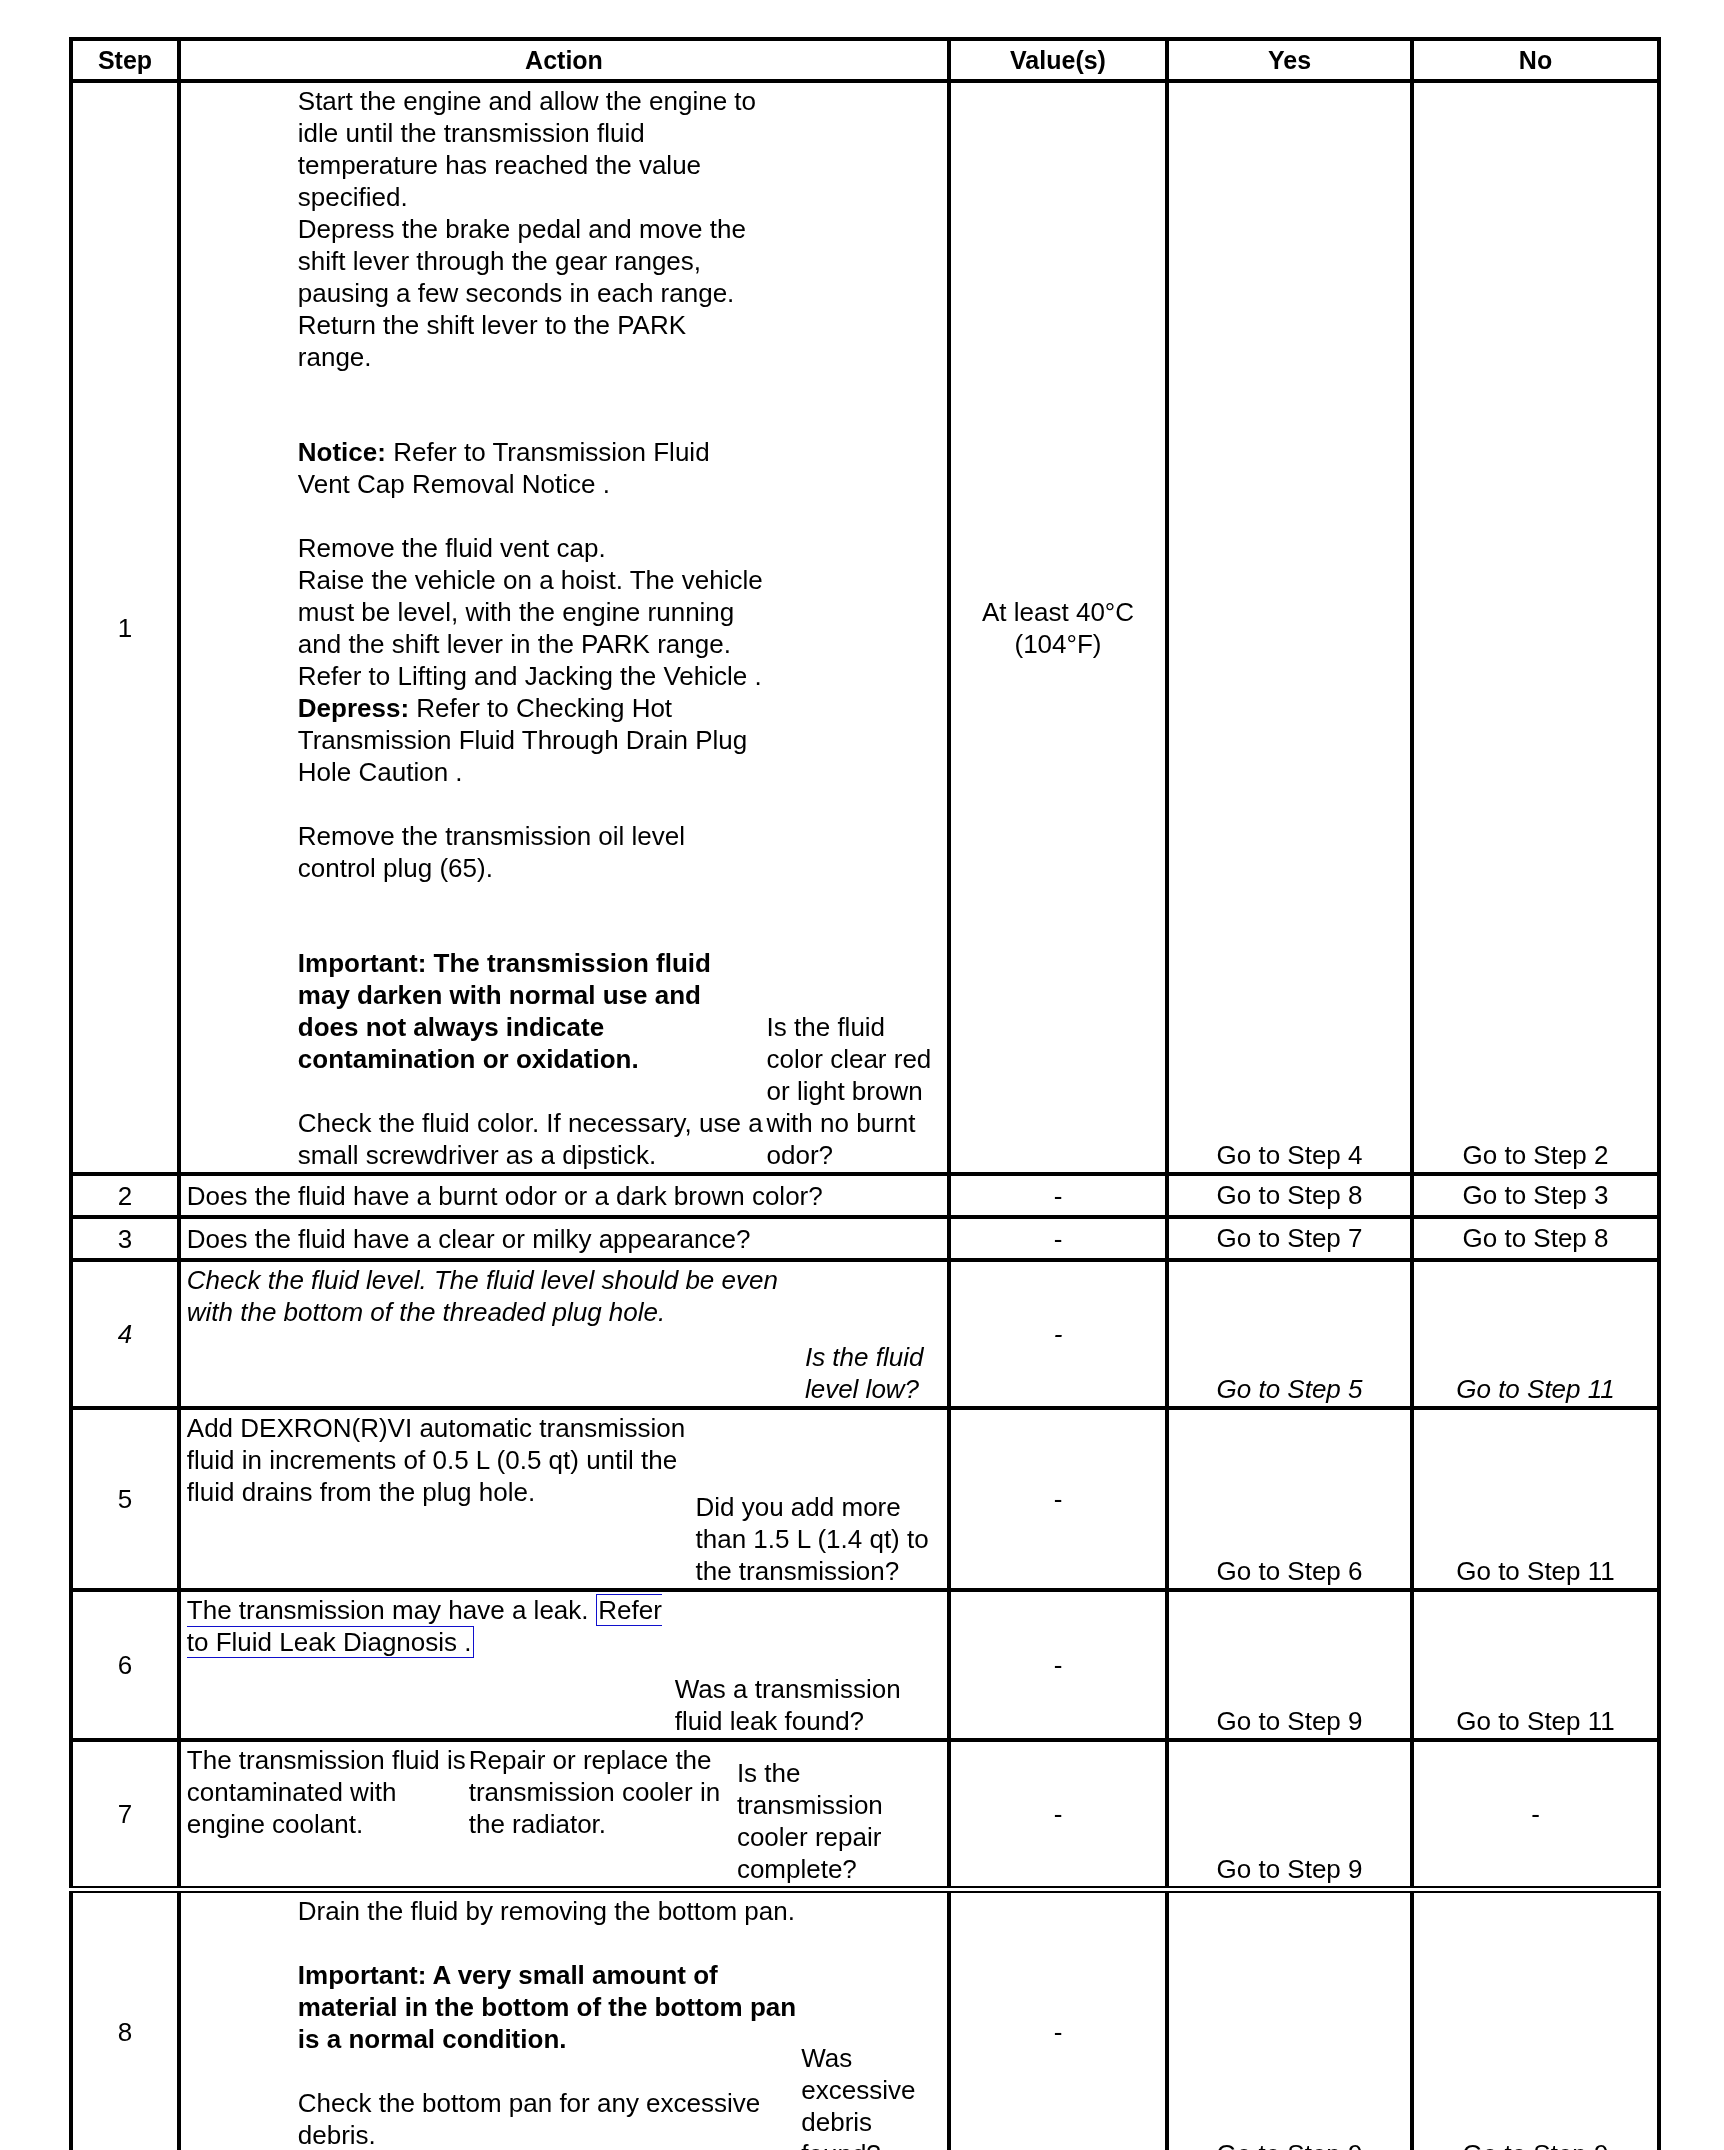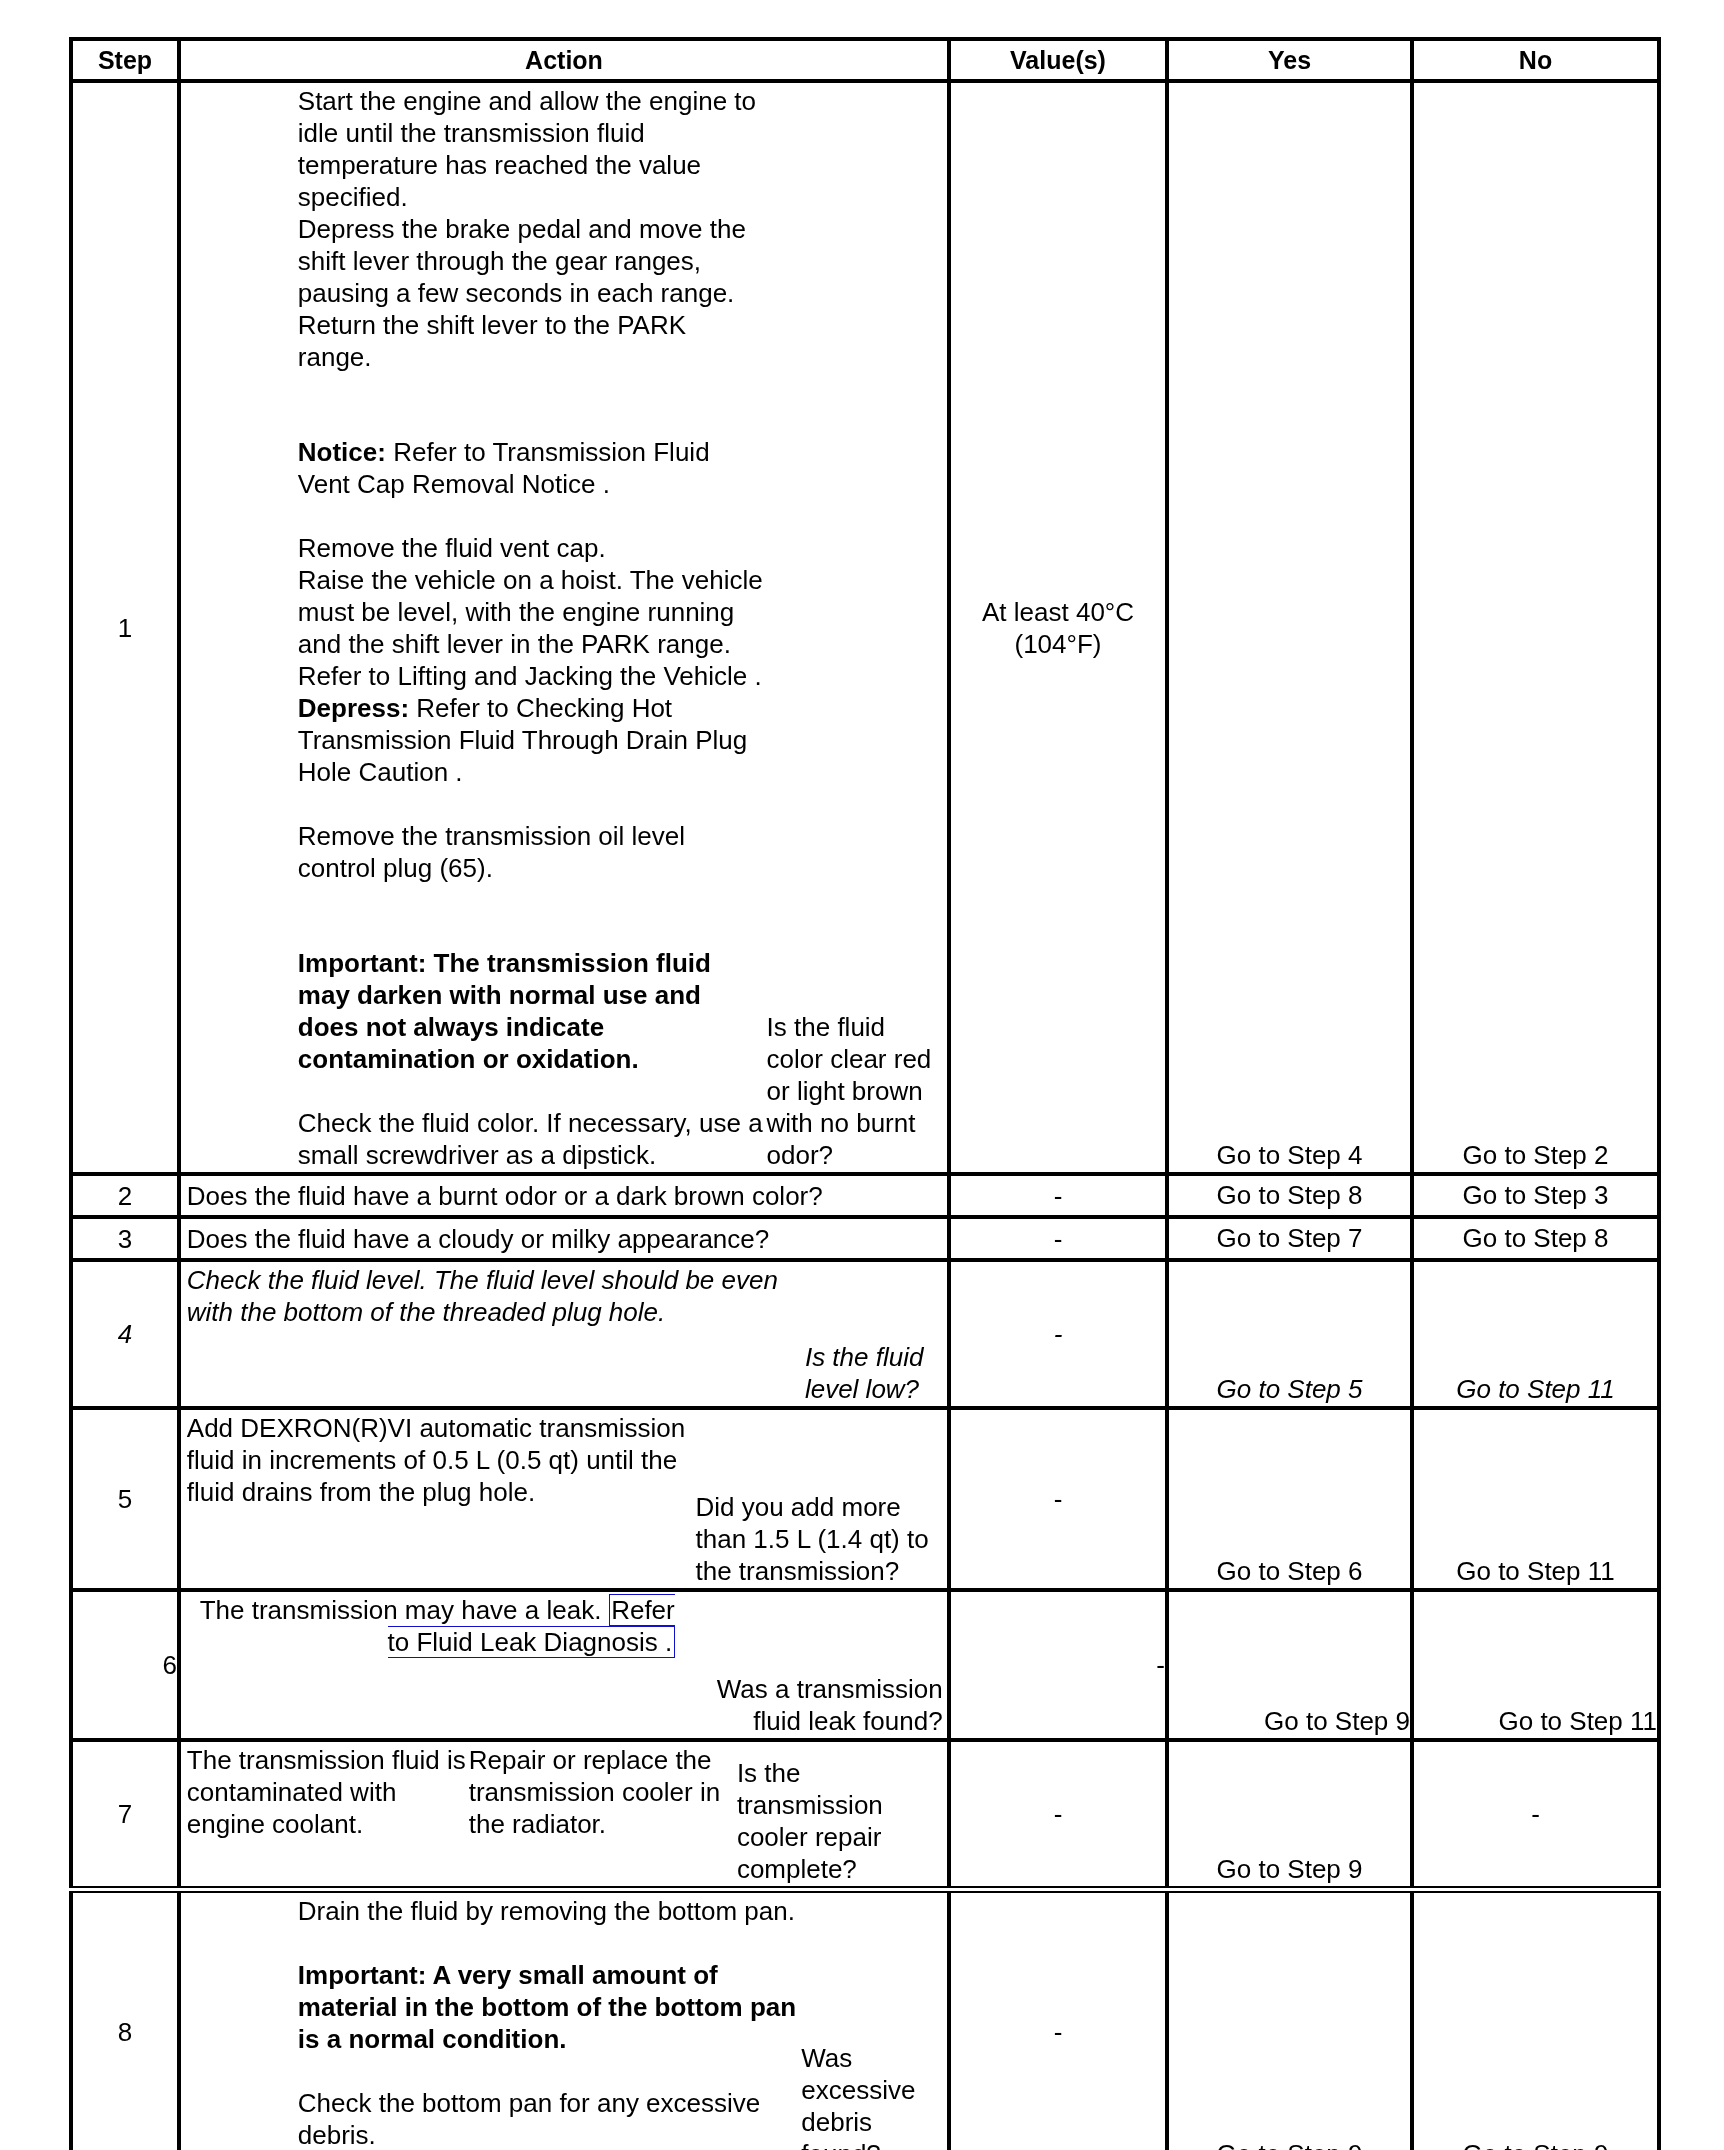--- a/index.html
+++ b/index.html
@@ -23,21 +23,21 @@
   .para { margin: 0; }
   .gap-1 { height: 32px; }
   .gap-2 { height: 63px; }
   .b { font-weight: bold; }
   .link { border: 1.5px solid #1010cc; padding: 0 1.5px; }
   tr.r1 td { height: 995px; }
   tr.r2 td, tr.r3 td { height: 36px; vertical-align: middle; }
   tr.r2 td.action, tr.r3 td.action { vertical-align: middle; }
   tr.r4 td { height: 141px; font-style: italic; }
   tr.r5 td { height: 175px; }
-  tr.r6 td { height: 143px; text-align: right; }
+  tr.r6 td { height: 143px; }
   tr.r7 td { height: 141px; border-bottom: 7.3px double #000; }
   tr.r8 td { height: 275px; }
   .q { margin-top: auto; }
   .fill { height: 100%; display: flex; flex-direction: row; }
 </style>
 </head>
 <body>
 
 <table class="tbl">
   <colgroup>
@@ -92,21 +92,21 @@
     <tr class="r2">
       <td class="step">2</td>
       <td class="action">Does the fluid have a burnt odor or a dark brown color?</td>
       <td class="value">-</td>
       <td class="yes">Go to Step 8</td>
       <td class="no">Go to Step 3</td>
     </tr>
 
     <tr class="r3">
       <td class="step">3</td>
-      <td class="action">Does the fluid have a cloudy or milky appearance?</td>
+      <td class="action">Does the fluid have a clear or milky appearance?</td>
       <td class="value">-</td>
       <td class="yes">Go to Step 7</td>
       <td class="no">Go to Step 8</td>
     </tr>
 
     <tr class="r4">
       <td class="step">4</td>
       <td class="action">
         <div class="fill">
           <p class="para">Check the fluid level. The fluid level should be even with the bottom of the threaded plug hole.</p>

